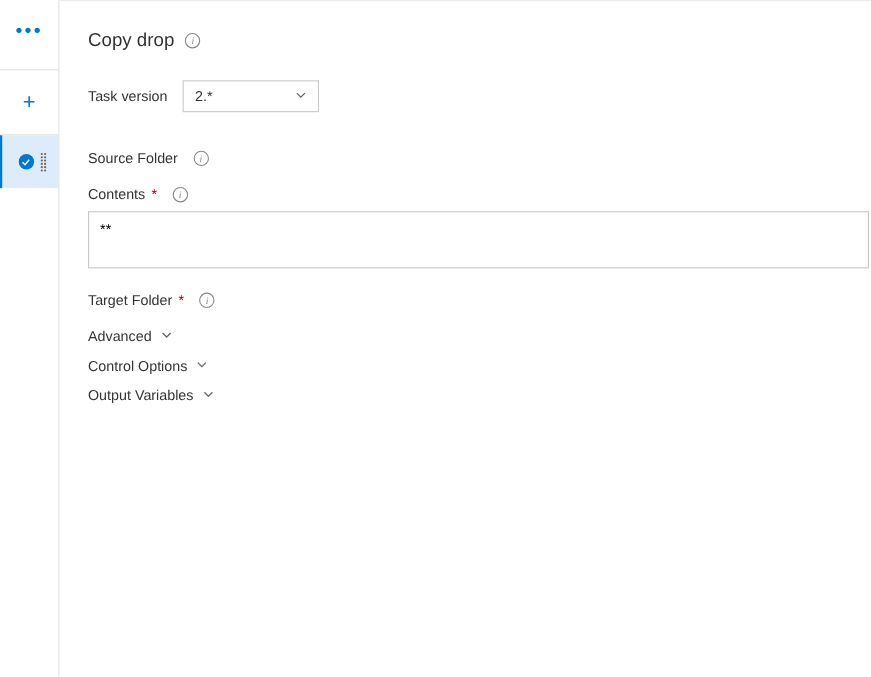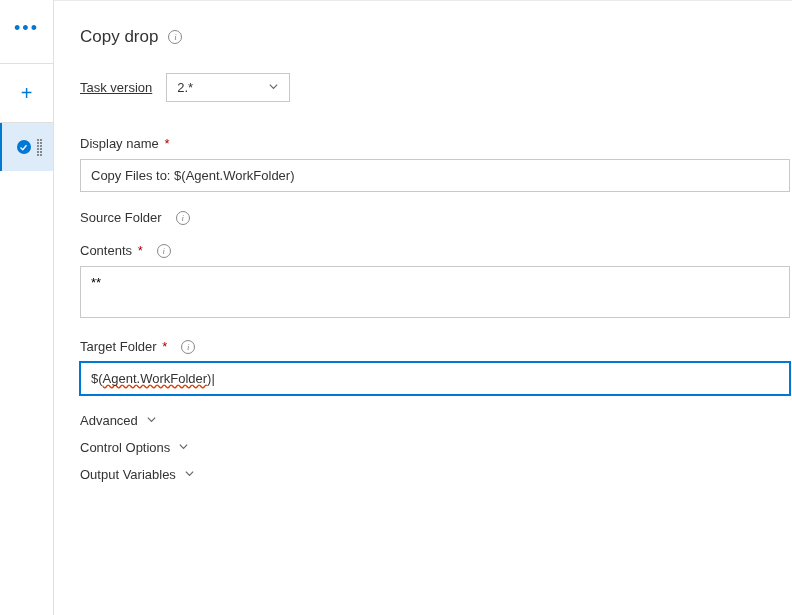--- a/index.html
+++ b/index.html
@@ -13,21 +13,21 @@
     .sidebar-check svg { width: 9px; height: 9px; }
     .sidebar-drag { display: inline-flex; flex-direction: column; gap: 1px; }
     .sidebar-drag span { width: 2px; height: 2px; background: #666; border-radius: 50%; display: inline-block; box-shadow: 3px 0 #666; }
 
     .main { flex: 1; padding: 26px 4px 26px 26px; overflow-y: auto; border-top: 1px solid #eaeaea; }
     .title-row { display: flex; align-items: center; gap: 10px; margin-bottom: 26px; }
     .title { font-size: 17px; font-weight: 400; color: #333; }
     .info-icon { width: 14px; height: 14px; border: 1px solid #888; border-radius: 50%; display: inline-flex; align-items: center; justify-content: center; font-size: 9px; color: #888; font-style: italic; font-family: serif; cursor: pointer; }
 
     .taskver-row { display: flex; align-items: center; gap: 14px; margin-bottom: 34px; }
-    .label { font-size: 13px; color: #333; text-decoration: underline; }
+    .label { font-size: 13px; color: #333; }
     .req { color: #a80000; margin-left: 2px; }
     .select { border: 1px solid #c8c8c8; padding: 6px 10px; width: 124px; display: flex; align-items: center; justify-content: space-between; cursor: pointer; background: #fff; font-size: 13px; }
 
     .field { margin-bottom: 18px; }
     .field-label { display: flex; align-items: center; gap: 14px; margin-bottom: 8px; font-size: 13px; color: #333; }
     .input { width: 710px; border: 1px solid #c8c8c8; padding: 8px 10px; font-size: 13px; font-family: inherit; color: #333; background: #fff; }
     .input-focus { outline: 1px solid #0078d4; border-color: #0078d4; }
     .textarea { width: 710px; height: 52px; border: 1px solid #c8c8c8; padding: 8px 10px; font-size: 13px; font-family: inherit; resize: none; }
     .underline { text-decoration: underline wavy #d83b01; text-decoration-skip-ink: none; }
 
@@ -72,49 +72,40 @@
     <div class="select">
       <span>2.*</span>
       <span class="chev-down">
         <svg viewBox="0 0 12 12">
             <path d="M2 4 L6 8 L10 4" stroke="#666" stroke-width="1.3" fill="none"></path>
           </svg>
       </span>
     </div>
   </div>
 
-  <div class="field">
-    <div class="field-label">
-      <span><span>Display name</span><span class="req"> *</span></span>
-    </div>
-    <input class="input" value="Copy Files to: $(Agent.WorkFolder)" style="">
-  </div>
 
   <div class="field">
     <div class="field-label">
       <span>Source Folder</span>
       <span class="info-icon">i</span>
     </div>
   </div>
 
   <div class="field">
     <div class="field-label">
       <span><span>Contents</span><span class="req"> *</span></span>
       <span class="info-icon">i</span>
     </div>
     <textarea class="textarea" style="">**</textarea>
   </div>
 
   <div class="field">
     <div class="field-label">
       <span><span>Target Folder</span><span class="req"> *</span></span>
       <span class="info-icon">i</span>
-    </div>
-    <div class="input input-focus">
-      $(<span class="underline">Agent.WorkFolder</span>)|
     </div>
   </div>
 
   <div class="section">
     <span>Advanced</span>
     <span class="chev-down-sm"><svg viewBox="0 0 12 12">
           <path d="M2 4 L6 8 L10 4" stroke="#666" stroke-width="1.3" fill="none"></path>
         </svg></span>
   </div>
   <div class="section">

